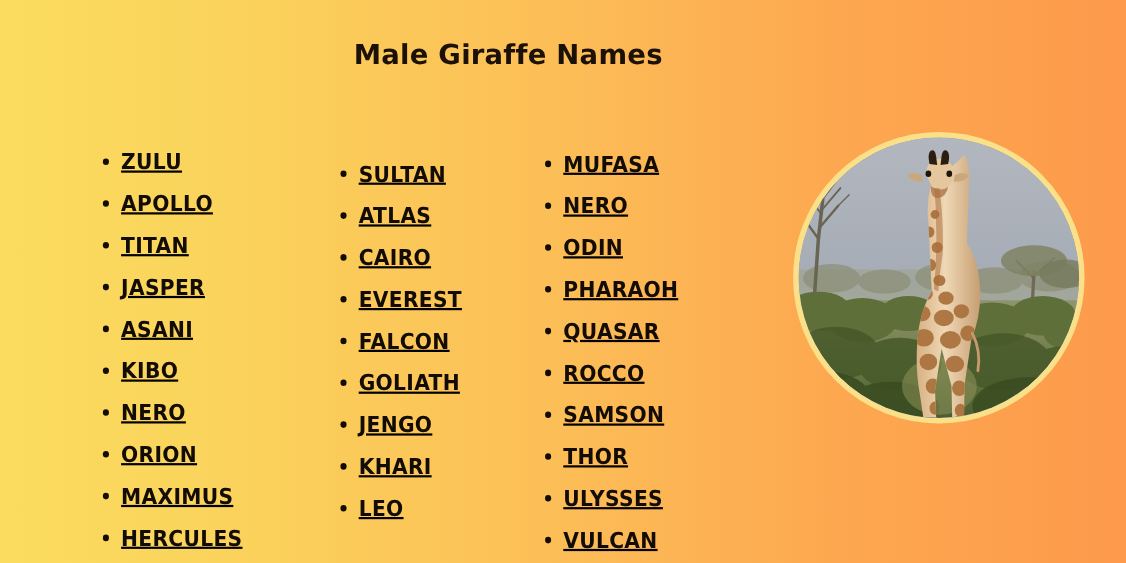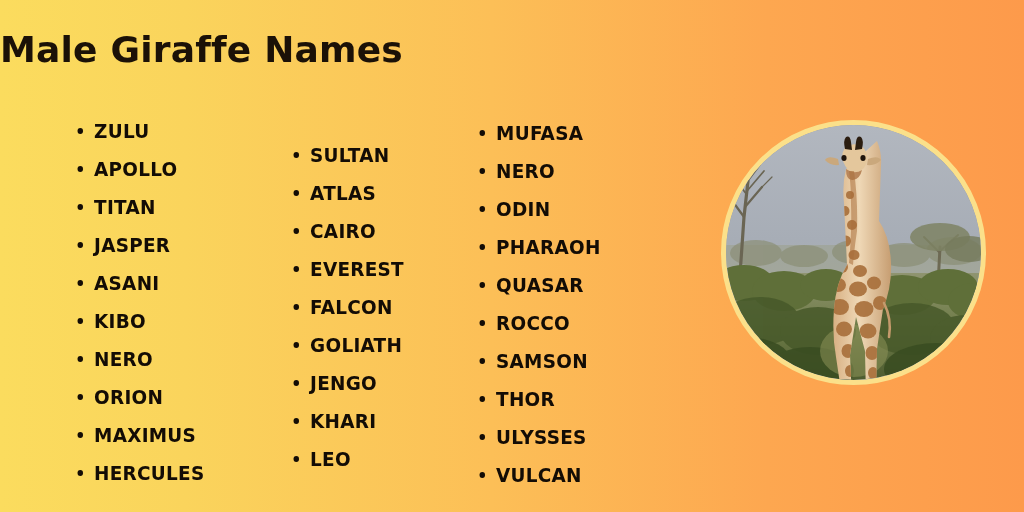--- a/index.html
+++ b/index.html
@@ -20,38 +20,40 @@
     background: linear-gradient(90deg, #fbdc5e 0%, #fad45c 18%, #fcbf57 48%, #fda750 75%, #fd9a4b 100%);
     overflow: hidden;
   }
 
   
   #title {
     position: absolute;
     left: 0;
     top: 30px;
     width: 924px;
+    text-align: center;
     font-family: "DejaVu Sans", sans-serif;
-    font-size: 36px;
+    font-size: 25px;
     font-weight: bold;
     letter-spacing: 0.2px;
     color: #1b1107;
     line-height: 40px;
     white-space: nowrap;
   }
 
   
   .name-column {
     position: absolute;
     list-style: none;
-    margin: 0;
+    margin: 16px;
     padding: 0;
+    text-decoration: underline;
   }
   #column-1 { left: 72px;  top: 112px; }
-  #column-2 { left: 288px; top: 136px; }
+  #column-2 { left: 288px; top: 123px; }
   #column-3 { left: 474px; top: 114px; }
 
   .name-item {
     position: relative;
     height: 38px;
     line-height: 38px;
     padding-left: 24px;
     font-family: "DejaVu Sans", sans-serif;
     font-size: 20px;
     font-weight: bold;

